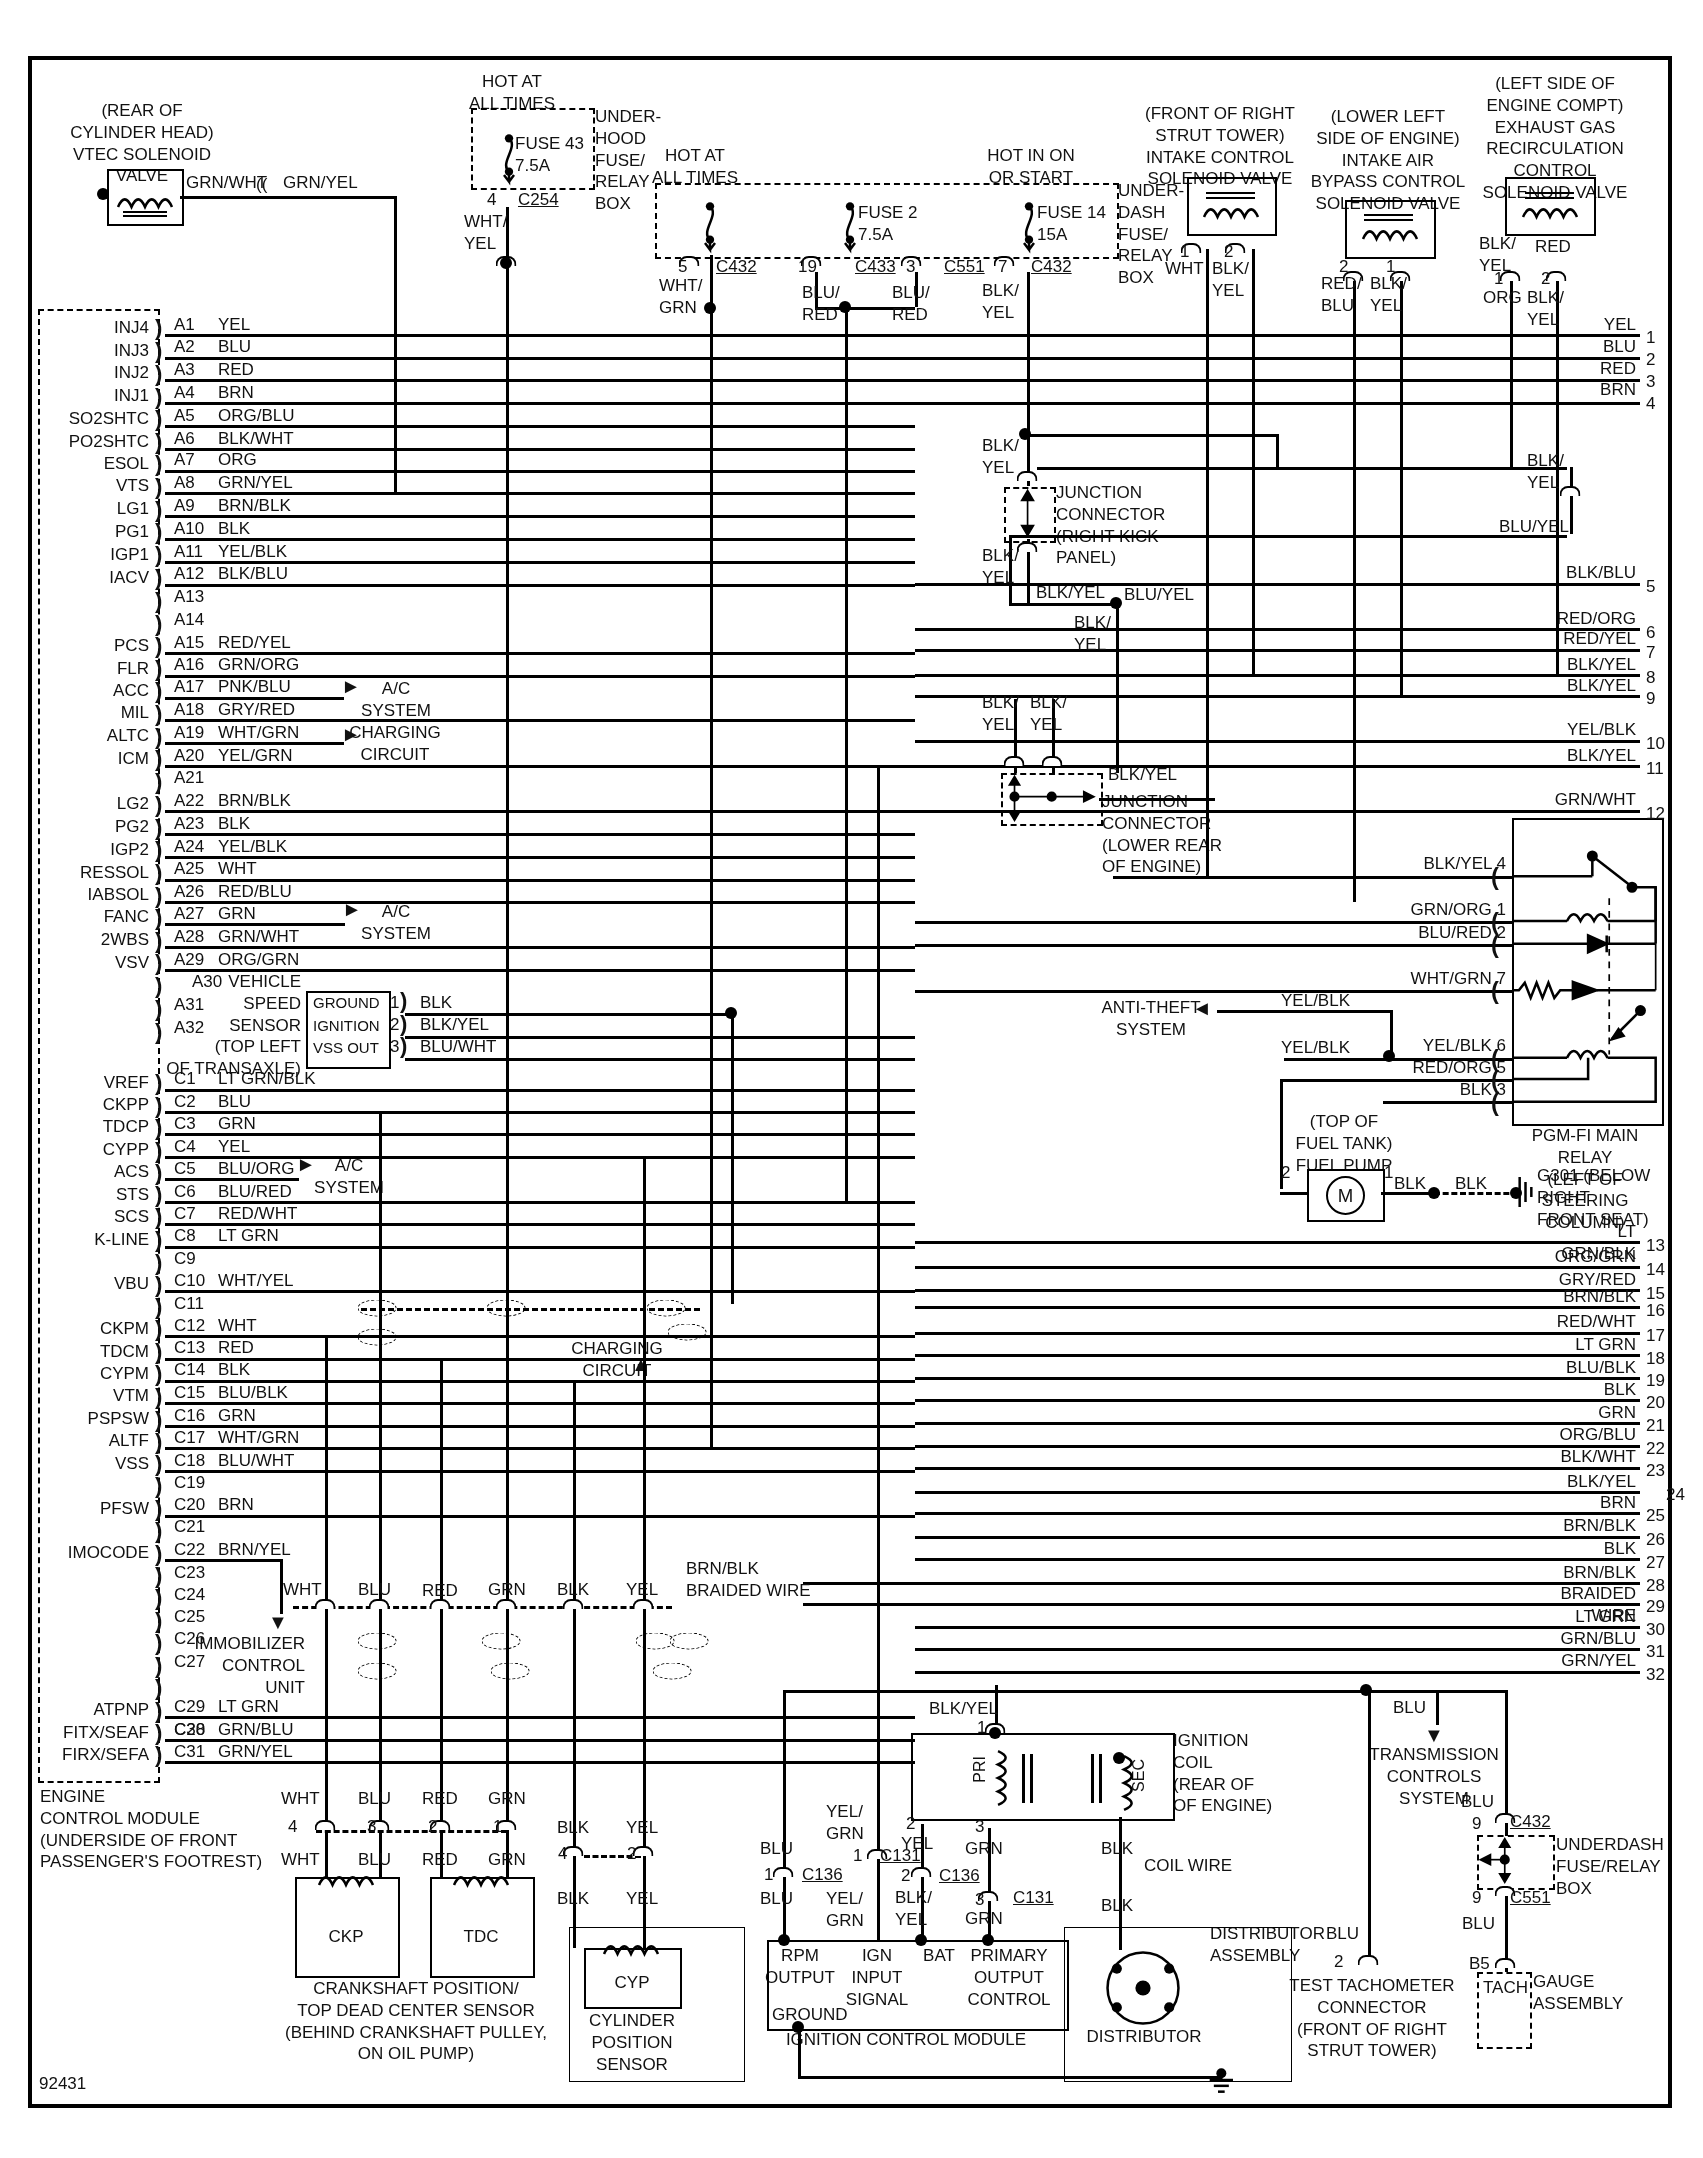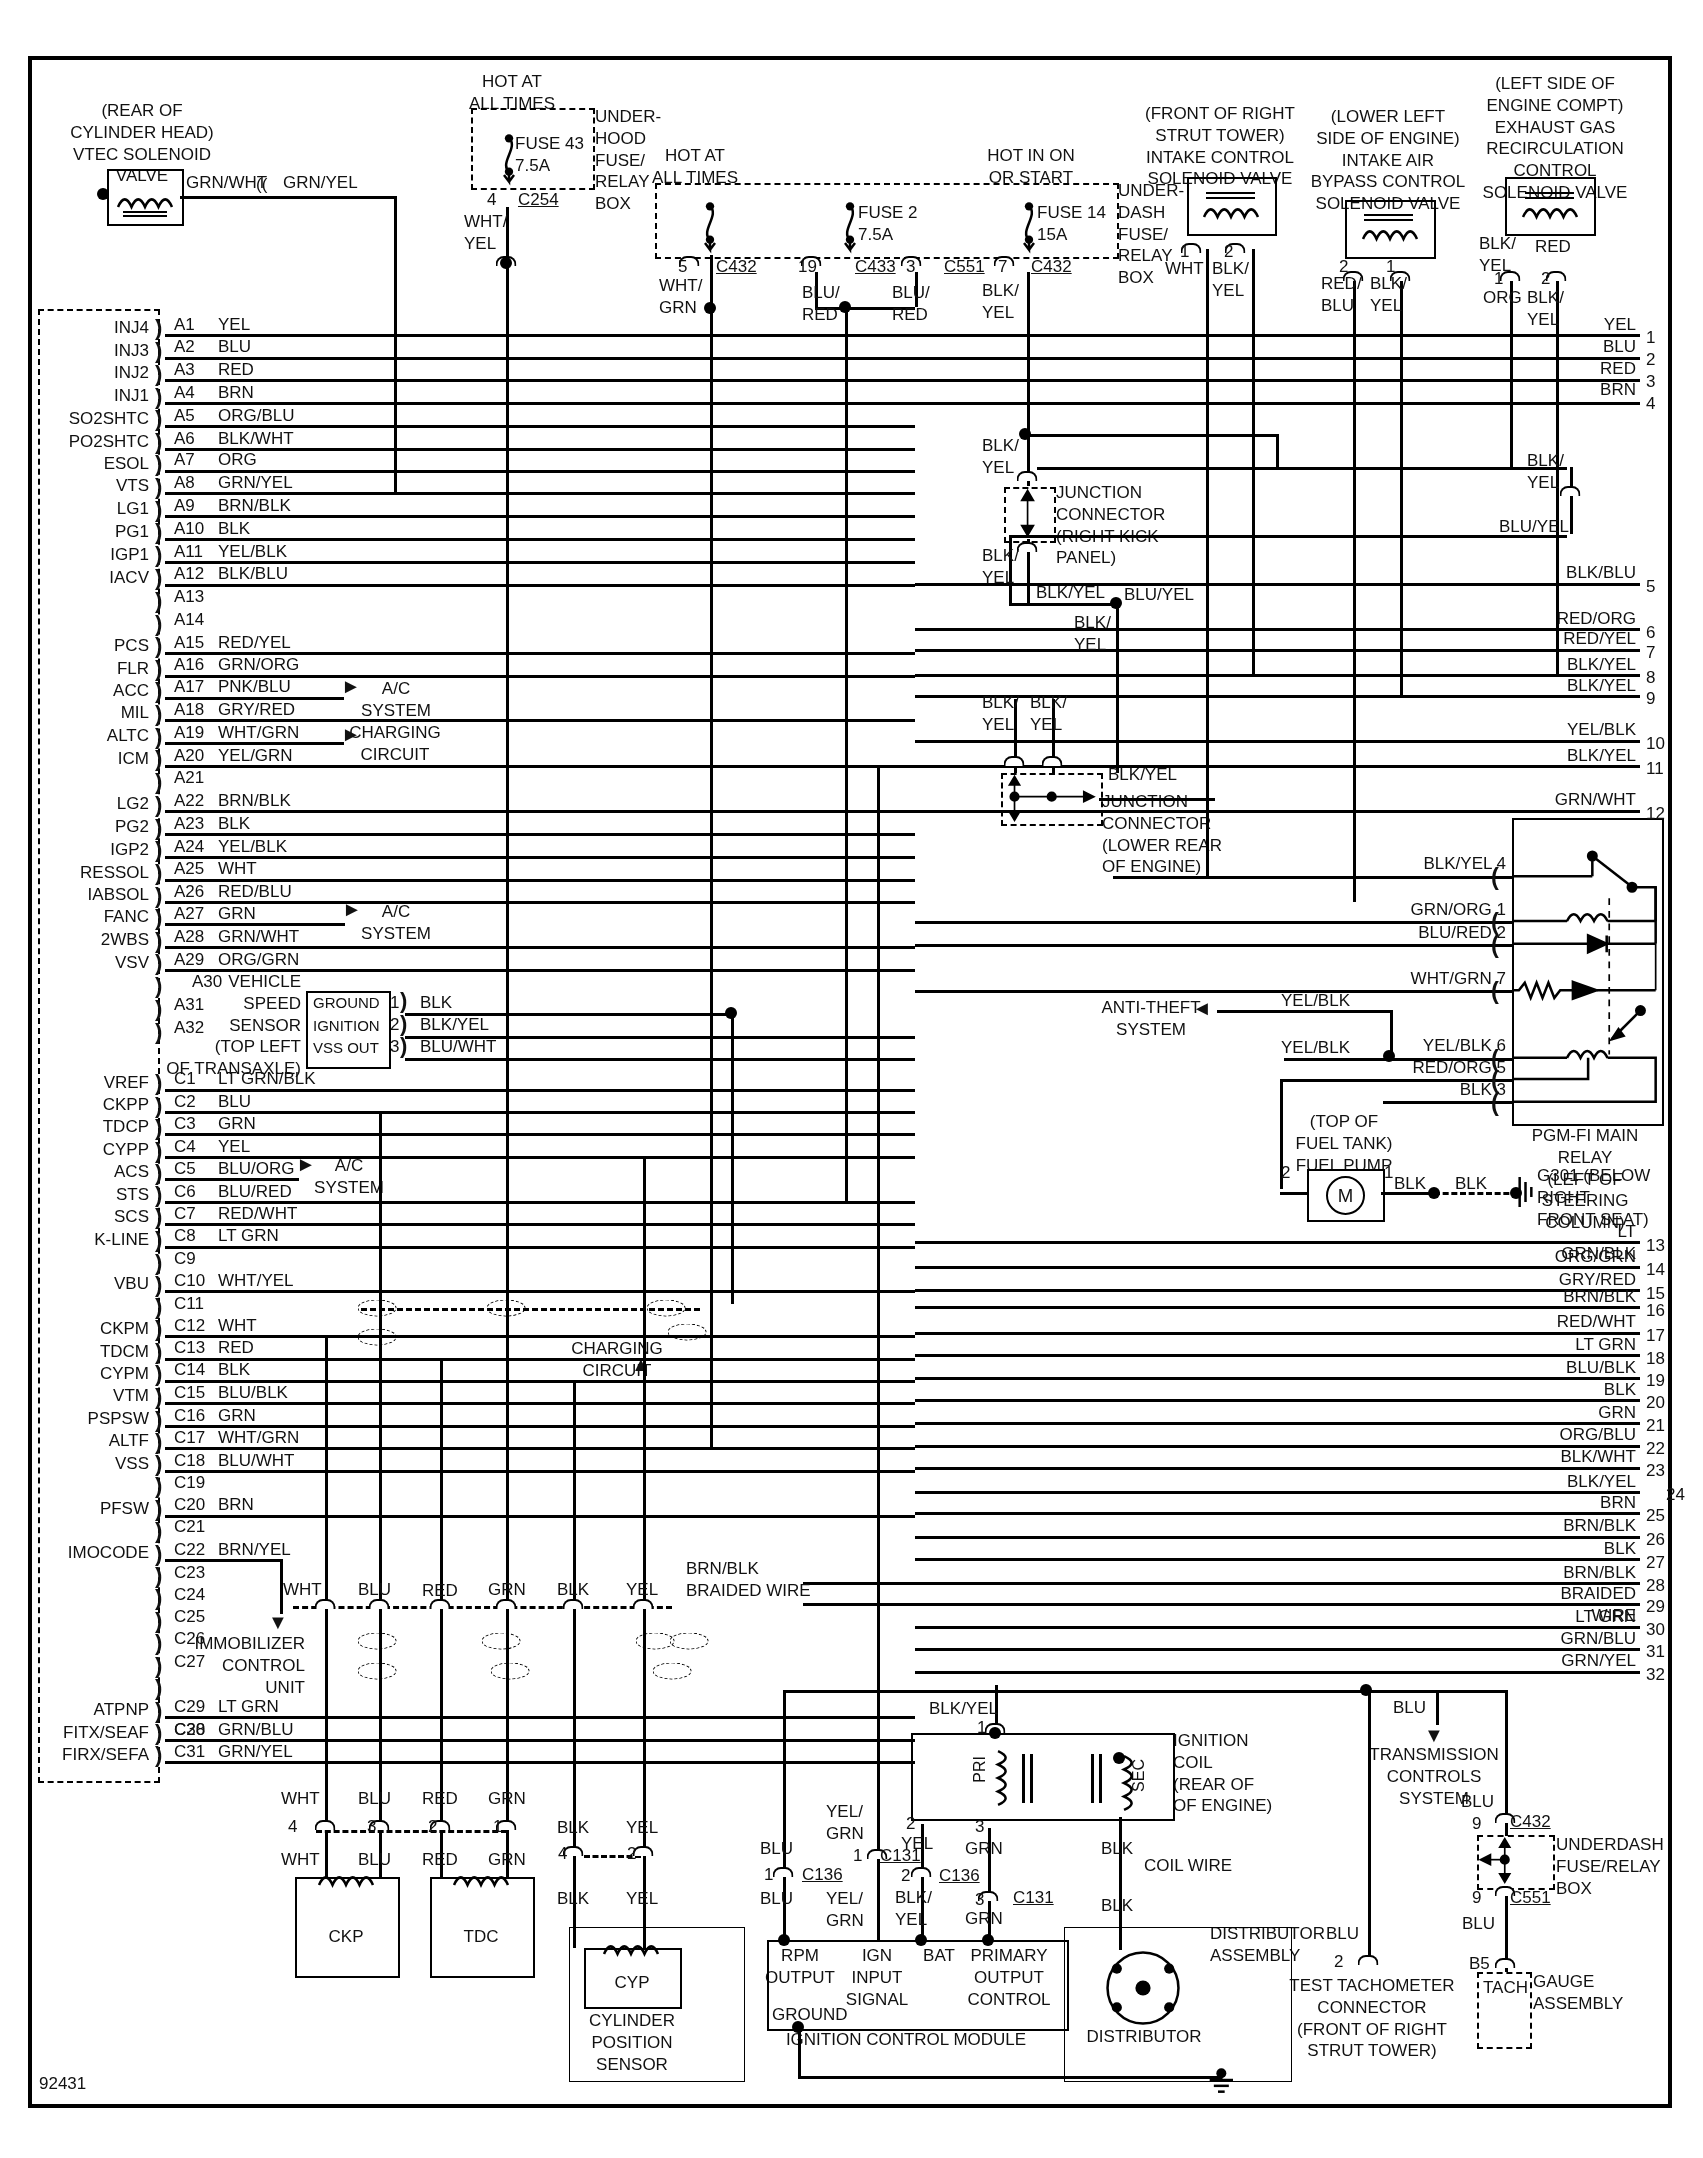--- a/index.html
+++ b/index.html
@@ -101,22 +101,30 @@
   <div class="lbl rt" style="left:305px;top:1633px;text-align:right;">IMMOBILIZER
 CONTROL
 UNIT</div>
   <div class="lbl ctr" style="left:1585px;top:1125px;">PGM-FI MAIN RELAY
 (LEFT OF STEERING COLUMN)</div>
   <div class="lbl ctr" style="left:1344px;top:1111px;">(TOP OF
 FUEL TANK)
 FUEL PUMP</div>
   <div class="lbl" style="left:1537px;top:1165px;">G301 (BELOW RIGHT
 FRONT SEAT)</div>
+  <div class="lbl" style="left:40px;top:1786px;">ENGINE
+CONTROL MODULE
+(UNDERSIDE OF FRONT
+PASSENGER'S FOOTREST)</div>
   <div class="lbl ctr" style="left:346px;top:1926px;">CKP</div>
   <div class="lbl ctr" style="left:481px;top:1926px;">TDC</div>
+  <div class="lbl ctr" style="left:416px;top:1978px;">CRANKSHAFT POSITION/
+TOP DEAD CENTER SENSOR
+(BEHIND CRANKSHAFT PULLEY,
+ON OIL PUMP)</div>
   <div class="lbl ctr" style="left:632px;top:1972px;">CYP</div>
   <div class="lbl ctr" style="left:632px;top:2010px;">CYLINDER
 POSITION
 SENSOR</div>
   <div class="lbl ctr" style="left:800px;top:1945px;">RPM
 OUTPUT</div>
   <div class="lbl ctr" style="left:877px;top:1945px;">IGN
 INPUT
 SIGNAL</div>
   <div class="lbl ctr" style="left:939px;top:1945px;">BAT</div>

